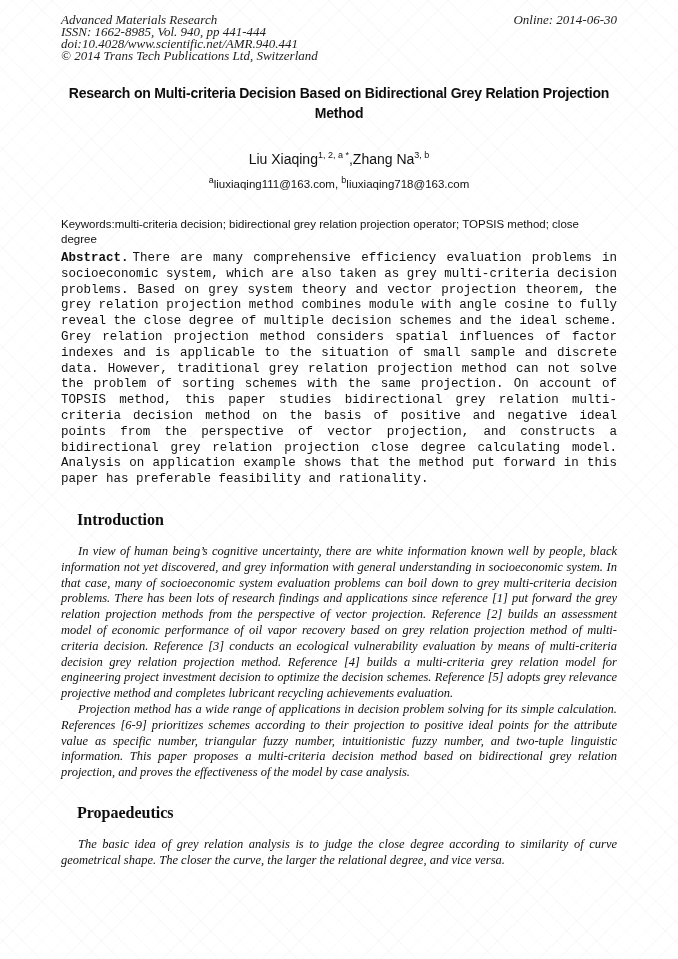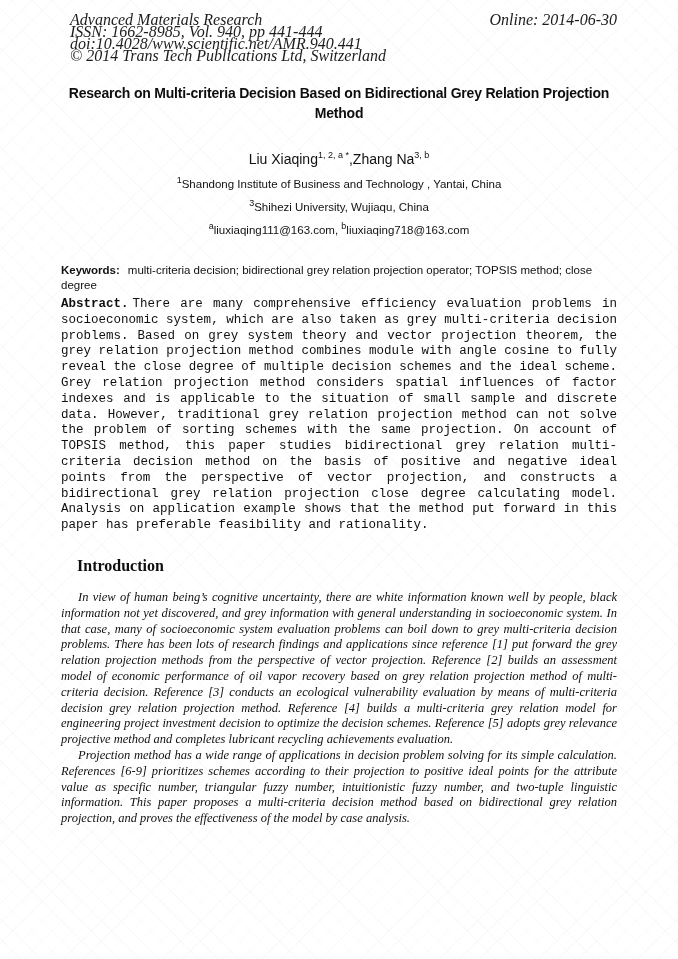--- a/index.html
+++ b/index.html
@@ -21,24 +21,23 @@
     padding: 14px 61px 0 61px;
     overflow: hidden;
   }
   
   .pub-header {
     display: flex;
     justify-content: space-between;
     align-items: flex-start;
     font-family: "Liberation Serif", serif;
     font-style: italic;
-    font-size: 16px;
+    font-size: 13px;
     line-height: 12px;
     color: #1c1c1c;
-    margin-left: 9px;
   }
   .pub-header .left div { white-space: nowrap; }
   .pub-header .right { white-space: nowrap; }
   
   .title {
     margin-top: 21px;
     text-align: center;
     font-family: "Liberation Sans", sans-serif;
     font-weight: bold;
     font-size: 14px;
@@ -67,22 +66,21 @@
   }
   
   .keywords {
     margin-top: 21px;
     font-family: "Liberation Sans", sans-serif;
     font-size: 11.5px;
     line-height: 15px;
     color: #111;
   }
   .keywords .kw-label {
-    font-weight: bold;
-    margin-right: 8px;
+    font-weight: normal;
   }
   
   .abstract {
     margin-top: 4px;
     font-family: Liberation Mono, monospace;
     font-size: 12.5px;
     line-height: 15.8px;
     text-align: justify;
     color: #101010;
   }
@@ -127,33 +125,35 @@
     <div class="right">Online: 2014-06-30</div>
   </div>
 
   <div class="title">Research on Multi-criteria Decision Based on Bidirectional Grey Relation Projection Method</div>
 
   <div class="authors">
     <span>Liu Xiaqing</span><sup>1, 2, a *</sup><span>,</span><span>Zhang Na</span><sup>3, b</sup>
   </div>
 
   <div class="affil-block">
-    <div class="affil"><sup>1</sup><span>Shandong Institute of Business and Technology , Yantai, China</span></div>
-    <div class="affil"><sup>3</sup><span>Shihezi University, Wujiaqu, China</span></div>
     <div class="emails"><sup>a</sup><span>liuxiaqing111@163.com</span><span>, </span><sup>b</sup><span>liuxiaqing718@163.com</span></div>
   </div>
 
   <div class="keywords">
     <span class="kw-label">Keywords:</span><span>multi-criteria decision; bidirectional grey relation projection operator; TOPSIS method; close degree</span>
   </div>
 
   <div class="abstract">
     <span class="ab-label">Abstract.</span><span>There are many comprehensive efficiency evaluation problems in socioeconomic system, which are also taken as grey multi-criteria decision problems. Based on grey system theory and vector projection theorem, the grey relation projection method combines module with angle cosine to fully reveal the close degree of multiple decision schemes and the ideal scheme. Grey relation projection method considers spatial influences of factor indexes and is applicable to the situation of small sample and discrete data. However, traditional grey relation projection method can not solve the problem of sorting schemes with the same projection. On account of TOPSIS method, this paper studies bidirectional grey relation multi-criteria decision method on the basis of positive and negative ideal points from the perspective of vector projection, and constructs a bidirectional grey relation projection close degree calculating model. Analysis on application example shows that the method put forward in this paper has preferable feasibility and rationality.</span>
   </div>
 
   <div>
     <h2 class="section-heading">Introduction</h2>
     <p class="para">In view of human being’s cognitive uncertainty, there are white information known well by people, black information not yet discovered, and grey information with general understanding in socioeconomic system. In that case, many of socioeconomic system evaluation problems can boil down to grey multi-criteria decision problems. There has been lots of research findings and applications since reference [1] put forward the grey relation projection methods from the perspective of vector projection. Reference [2] builds an assessment model of economic performance of oil vapor recovery based on grey relation projection method of multi-criteria decision. Reference [3] conducts an ecological vulnerability evaluation by means of multi-criteria decision grey relation projection method. Reference [4] builds a multi-criteria grey relation model for engineering project investment decision to optimize the decision schemes. Reference [5] adopts grey relevance projective method and completes lubricant recycling achievements evaluation.</p>
     <p class="para">Projection method has a wide range of applications in decision problem solving for its simple calculation. References [6-9] prioritizes schemes according to their projection to positive ideal points for the attribute value as specific number, triangular fuzzy number, intuitionistic fuzzy number, and two-tuple linguistic information. This paper proposes a multi-criteria decision method based on bidirectional grey relation projection, and proves the effectiveness of the model by case analysis.</p>
   </div>
 
+  <div>
+    <h2 class="section-heading">Propaedeutics</h2>
+    <p class="para">The basic idea of grey relation analysis is to judge the close degree according to similarity of curve geometrical shape. The closer the curve, the larger the relational degree, and vice versa.</p>
+  </div>
 
 </div>
 
 </body></html>

